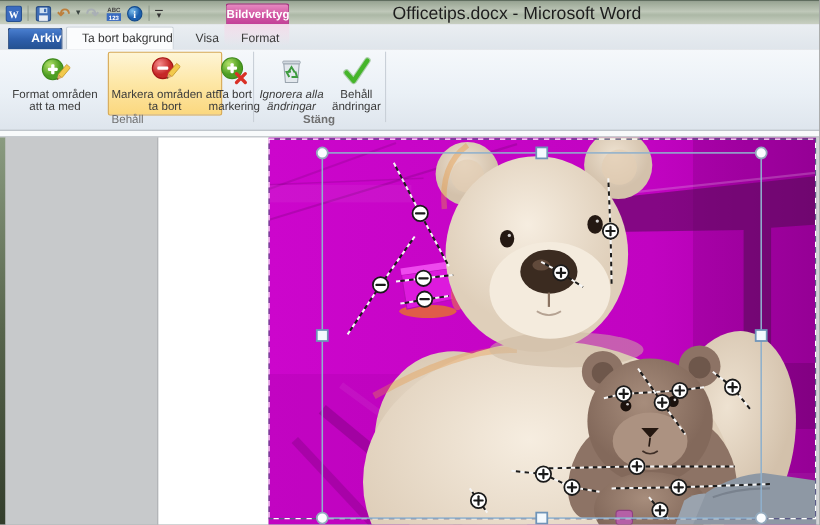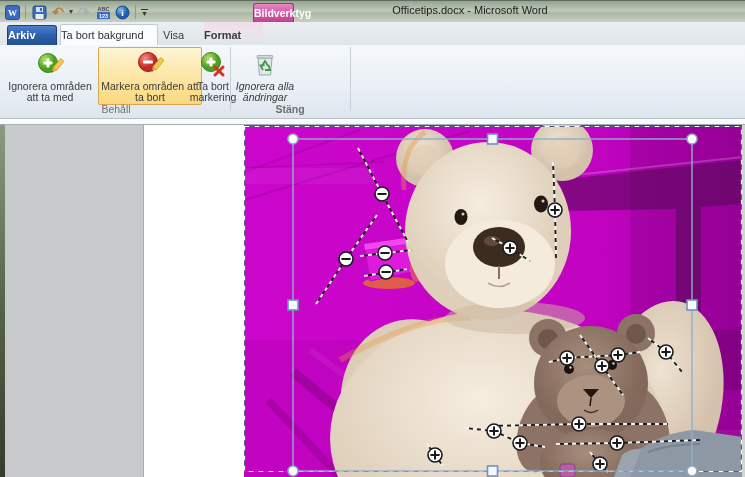--- a/index.html
+++ b/index.html
@@ -11,41 +11,41 @@
     border-top:1px solid #5F6D5F;box-sizing:border-box;}
   .qat{position:absolute;left:4px;top:2px;height:18px;display:flex;align-items:center;gap:3px;}
   .qat .sep{width:1px;height:14px;background:#8E9A8C;margin:0 2px;}
   .qicon{width:16px;height:16px;display:flex;align-items:center;justify-content:center;font-size:13px;}
   .glyph-undo{color:#BD7F3C;font-size:14px;font-weight:bold;}
   .glyph-redo{color:#A9AFB5;font-size:14px;font-weight:bold;}
   .dd-arrow{font-size:8px;color:#3A4440;line-height:6px;}
   .qat-chevron{display:flex;flex-direction:column;align-items:center;font-size:8px;color:#333;line-height:5px;}
   .qat-chevron .bar{width:7px;height:1px;background:#333;margin-bottom:1px;}
   .win-title{position:absolute;left:350px;top:3px;width:240px;text-align:center;
-    font-size:11px;color:#1d1d1d;white-space:nowrap;}
-  .ctx-header{position:absolute;left:205px;top:2px;width:41px;height:20px;
+    font-size:16px;color:#1d1d1d;white-space:nowrap;}
+  .ctx-header{position:absolute;left:205px;top:2px;width:58px;height:20px;
     background:linear-gradient(180deg,#E789C1 0%,#D45CA6 45%,#C13D95 100%);
     border:1px solid #A82F80;border-bottom:none;border-radius:3px 3px 0 0;box-sizing:border-box;
-    color:#fff;font-size:10.5px;font-weight:bold;text-align:center;line-height:18px;margin-left:48px;}
+    color:#fff;font-size:10.5px;font-weight:bold;text-align:center;line-height:18px;}
   
   .tabrow{position:absolute;left:0;top:22px;width:745px;height:23px;
     background:linear-gradient(180deg,#EAEEF2 0%,#DFE5EB 100%);}
   .ctx-tint{position:absolute;left:204px;top:0;width:59px;height:23px;
     background:linear-gradient(180deg,#F2DCEA 0%,rgba(242,220,234,0) 85%);}
   .tab{position:absolute;top:4px;height:19px;font-size:11px;color:#3c3c3c;
-    text-align:left;line-height:19px;}
+    text-align:right;line-height:19px;}
   .tab-arkiv{left:7px;top:3px;width:50px;height:20px;border-radius:3px 3px 0 0;
     background:linear-gradient(180deg,#4A7FD0 0%,#2E5FAC 50%,#24508F 100%);
     border:1px solid #1F3F75;border-bottom:none;box-sizing:border-box;
     color:#fff;font-weight:bold;line-height:18px;}
   .tab-active{left:60px;top:2px;width:98px;height:21px;background:#FBFCFD;
     border:1px solid #C3CBD2;border-bottom:none;border-radius:2px 2px 0 0;box-sizing:border-box;
     color:#333;line-height:20px;}
   .tab-visa{left:163px;width:36px;}
-  .tab-format{left:204px;width:50px;font-weight:bold;}
+  .tab-format{left:204px;width:50px;}
   
   .ribbon{position:absolute;left:0;top:45px;width:745px;height:74px;
     background:linear-gradient(180deg,#F5F8FB 0%,#EAF0F6 55%,#DEE5ED 100%);
     border-bottom:1px solid #B6BEC6;box-sizing:border-box;}
   .rb{position:absolute;top:2px;height:58px;display:flex;flex-direction:column;align-items:center;
     font-size:10.5px;color:#3b3b3b;text-align:center;line-height:11px;border:1px solid transparent;
     border-radius:2px;box-sizing:border-box;padding-top:2px;}
   .rb .ic{width:28px;height:28px;margin-bottom:3px;}
   .rb.hl{background:linear-gradient(180deg,#FEF5D5 0%,#FDE7A6 50%,#FBD87F 100%);
     border:1px solid #D8A84F;}
@@ -149,21 +149,21 @@
           <circle cx="12" cy="13" r="9.5" fill="url(#grn)" stroke="#3F8A1C"></circle>
           <rect x="7.5" y="11.5" width="9" height="3" rx="1" fill="#fff"></rect>
           <rect x="10.5" y="8.5" width="3" height="9" rx="1" fill="#fff"></rect>
           <g transform="rotate(40 21 16)">
             <rect x="19" y="8" width="4.5" height="12" fill="#F2C94C" stroke="#B98E22" stroke-width="0.6"></rect>
             <polygon points="19,20 23.5,20 21.2,24.5" fill="#E0A868"></polygon>
             <polygon points="20.4,22.8 22,22.8 21.2,24.5" fill="#5B4426"></polygon>
           </g>
         </svg>
       </span>
-      <span>Ignorera områden att ta med</span>
+      <span>Format områden att ta med</span>
     </div>
 
     <div class="rb rb2 hl">
       <span class="ic">
         <svg width="28" height="28">
           <circle cx="12" cy="12" r="9.5" fill="url(#red)" stroke="#A31515"></circle>
           <rect x="7" y="10.5" width="10" height="3" rx="1" fill="#fff"></rect>
           <g transform="rotate(40 21 15)">
             <rect x="19" y="7" width="4.5" height="12" fill="#F2C94C" stroke="#B98E22" stroke-width="0.6"></rect>
             <polygon points="19,19 23.5,19 21.2,23.5" fill="#E0A868"></polygon>
@@ -199,20 +199,29 @@
           <g fill="none" stroke="#3E9B3E" stroke-width="1.8">
             <path d="M11,16 l3,-5 l3,5"></path>
             <path d="M17.5,15 l1.5,5 l-5,0"></path>
             <path d="M12,20 l-2.5,-4.5 l4,-0.5"></path>
           </g>
         </svg>
       </span>
       <span>Ignorera alla ändringar</span>
     </div>
 
+    <div class="rb rb5">
+      <span class="ic">
+        <svg width="28" height="28">
+          <path d="M5,16 L11.5,23.5 L24,5" fill="none" stroke="#2F8A1E" stroke-width="6" stroke-linecap="round" stroke-linejoin="round" opacity="0.35"></path>
+          <path d="M5,16 L11.5,23.5 L24,5" fill="none" stroke="#45B52A" stroke-width="4" stroke-linecap="round" stroke-linejoin="round"></path>
+        </svg>
+      </span>
+      <span>Behåll ändringar</span>
+    </div>
 
     <div class="vsep" style="left:350px"></div>
 
     <div class="glabel glabel1">Behåll</div>
     <div class="glabel glabel2">Stäng</div>
   </div>
 
   <div class="ribbon-bottom"></div>
 
   <div class="workspace">

